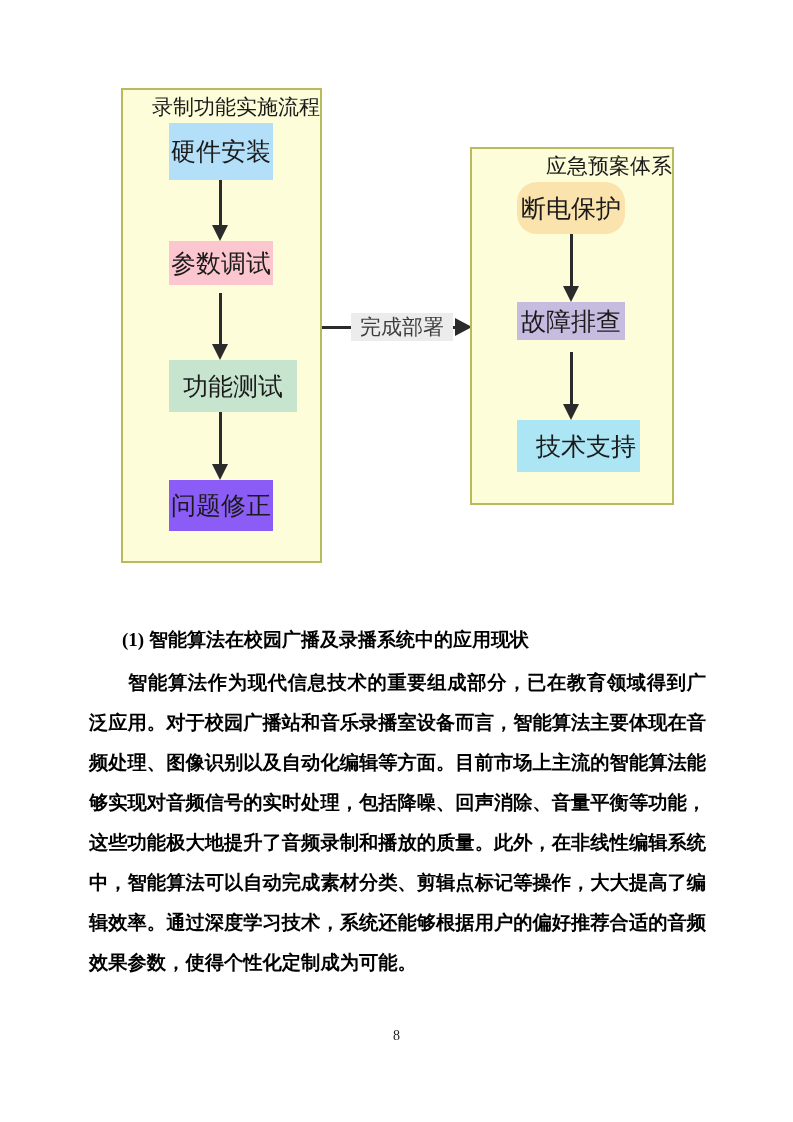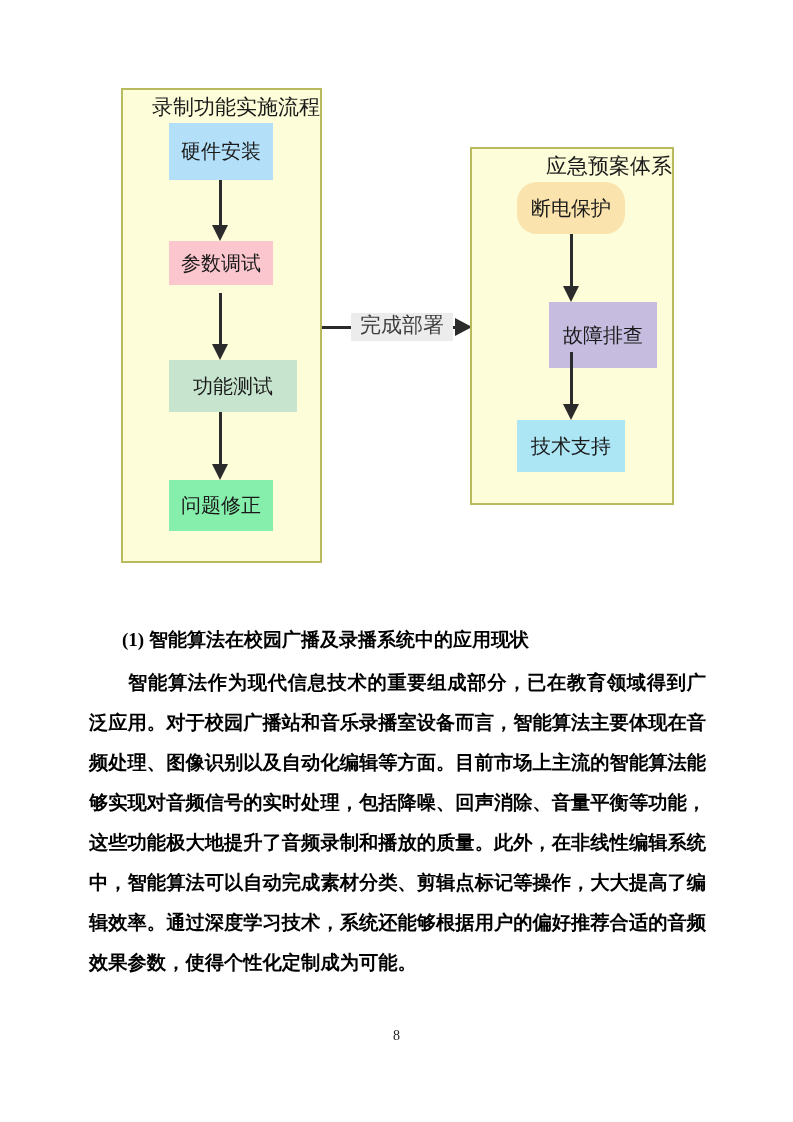--- a/index.html
+++ b/index.html
@@ -8,49 +8,49 @@
 
   
   .panel{position:absolute;box-sizing:border-box;border:2px solid #b9b95e;background:#fdfdd9;}
   .panel-left{left:121px;top:88px;width:201px;height:475px;}
   .panel-right{left:470px;top:147px;width:204px;height:358px;}
   .panel-title{position:absolute;left:0;top:4px;width:100%;text-align:right;
                font-family:"Liberation Sans","DejaVu Sans",sans-serif;
                font-size:21px;line-height:26px;color:#1a1a1a;}
   .node{position:absolute;display:flex;align-items:center;justify-content:center;
         font-family:"Liberation Sans","DejaVu Sans",sans-serif;
-        font-size:20px;color:#1a1a1a;white-space:nowrap;}
+        font-size:25px;color:#1a1a1a;white-space:nowrap;}
   
   .n1{left:46px;top:33px;width:104px;height:57px;}
   .n2{left:46px;top:151px;width:104px;height:44px;}
   .n3{left:46px;top:270px;width:128px;height:52px;}
   .n4{left:46px;top:390px;width:104px;height:51px;}
   
   .m1{left:45px;top:33px;width:108px;height:52px;}
-  .m2{left:45px;top:153px;width:108px;height:66px;margin-left:32px;}
+  .m2{left:45px;top:153px;width:108px;height:38px;}
   .m3{left:45px;top:271px;width:108px;height:52px;}
 
   .arrow-v{position:absolute;width:16px;}
   .arrow-v .shaft{position:absolute;left:6.5px;top:0;width:3px;height:calc(100% - 15px);background:#2b2b2b;}
   .arrow-v .head{position:absolute;bottom:0;left:0;width:0;height:0;
                  border-left:8px solid transparent;border-right:8px solid transparent;
                  border-top:16px solid #2b2b2b;}
   .av1{left:89px;top:90px;height:61px;}
   .av2{left:89px;top:203px;height:67px;}
   .av3{left:89px;top:322px;height:68px;}
   .bv1{left:91px;top:85px;height:68px;}
   .bv2{left:91px;top:203px;height:68px;}
 
   .connector-shaft{position:absolute;left:322px;top:326px;width:136px;height:3px;background:#2b2b2b;}
   .connector-head{position:absolute;left:455px;top:318px;width:0;height:0;
                   border-top:9px solid transparent;border-bottom:9px solid transparent;
                   border-left:17px solid #2b2b2b;}
   .connector-label{position:absolute;left:351px;top:313px;width:102px;height:28px;
                    background:#ececec;color:#3c3c3c;text-align:center;line-height:28px;
-                   font-family:Liberation Mono, monospace;font-size:21px;white-space:nowrap;}
+                   font-family:Liberation Sans, sans-serif;font-size:21px;white-space:nowrap;}
 
   
   .heading{position:absolute;left:89px;top:590px;font-size:20px;font-weight:normal;white-space:nowrap;}
   .heading .num{margin-right:18px;}
   .subhead1{position:absolute;left:122px;top:627px;font-size:19px;font-weight:bold;white-space:nowrap;}
   .body-para{position:absolute;left:89px;top:663px;width:617px;font-size:19.3px;font-weight:bold;
              line-height:40px;text-align:justify;text-indent:39px;}
   .subhead2{position:absolute;left:122px;top:1001px;font-size:19px;font-weight:bold;white-space:nowrap;}
   .page-number{position:absolute;left:0;top:1028px;width:100%;text-align:center;font-size:14px;color:#222;}
 </style>
@@ -75,21 +75,21 @@
         <div class="shaft"></div>
         <div class="head"></div>
       </div>
 
       <div class="node n3" style="background-color: rgb(199, 229, 206);">功能测试</div>
       <div class="arrow-v av3">
         <div class="shaft"></div>
         <div class="head"></div>
       </div>
 
-      <div class="node n4" style="background-color: #86efac;">问题修正</div>
+      <div class="node n4" style="background-color: #8b5cf6;">问题修正</div>
     </div>
 
     <div class="connector-shaft"></div>
     <div class="connector-head"></div>
     <div class="connector-label" style="background-color: rgb(236, 236, 236);">完成部署</div>
 
     <div class="panel panel-right" style="background-color: rgb(253, 253, 217); border-color: rgb(185, 185, 94);">
       <div class="panel-title">应急预案体系</div>
 
       <div class="node m1" style="background-color: rgb(250, 227, 172); border-radius: 20px;">断电保护</div>
@@ -97,21 +97,21 @@
         <div class="shaft"></div>
         <div class="head"></div>
       </div>
 
       <div class="node m2" style="background-color: rgb(197, 188, 224);">故障排查</div>
       <div class="arrow-v bv2">
         <div class="shaft"></div>
         <div class="head"></div>
       </div>
 
-      <div class="node m3" style="background-color: rgb(172, 229, 244);">技术支持</div>
+      <div class="node m3" style="background-color: rgb(172, 229, 244); padding-left: 15px;">技术支持</div>
     </div>
   </div>
 
 
   <div class="subhead1">(1) 智能算法在校园广播及录播系统中的应用现状</div>
 
   <div class="body-para">智能算法作为现代信息技术的重要组成部分，已在教育领域得到广泛应用。对于校园广播站和音乐录播室设备而言，智能算法主要体现在音频处理、图像识别以及自动化编辑等方面。目前市场上主流的智能算法能够实现对音频信号的实时处理，包括降噪、回声消除、音量平衡等功能，这些功能极大地提升了音频录制和播放的质量。此外，在非线性编辑系统中，智能算法可以自动完成素材分类、剪辑点标记等操作，大大提高了编辑效率。通过深度学习技术，系统还能够根据用户的偏好推荐合适的音频效果参数，使得个性化定制成为可能。</div>
 
 
   <div class="page-number">8</div>

